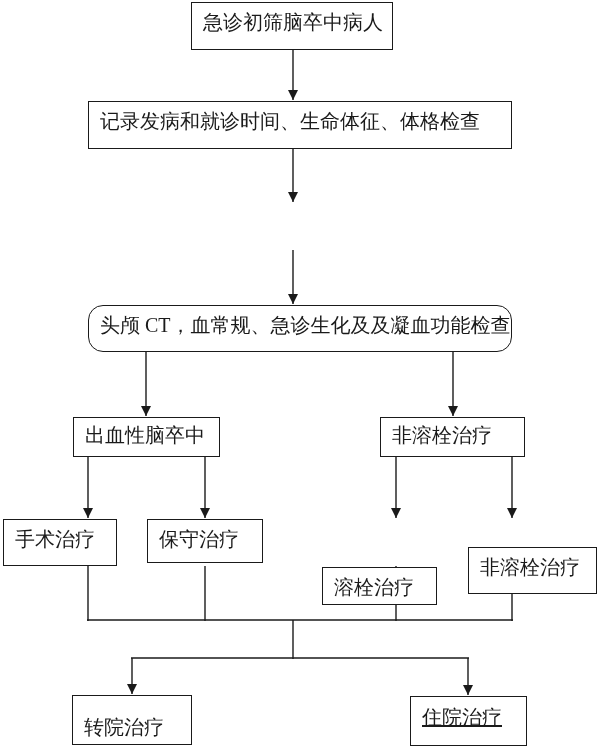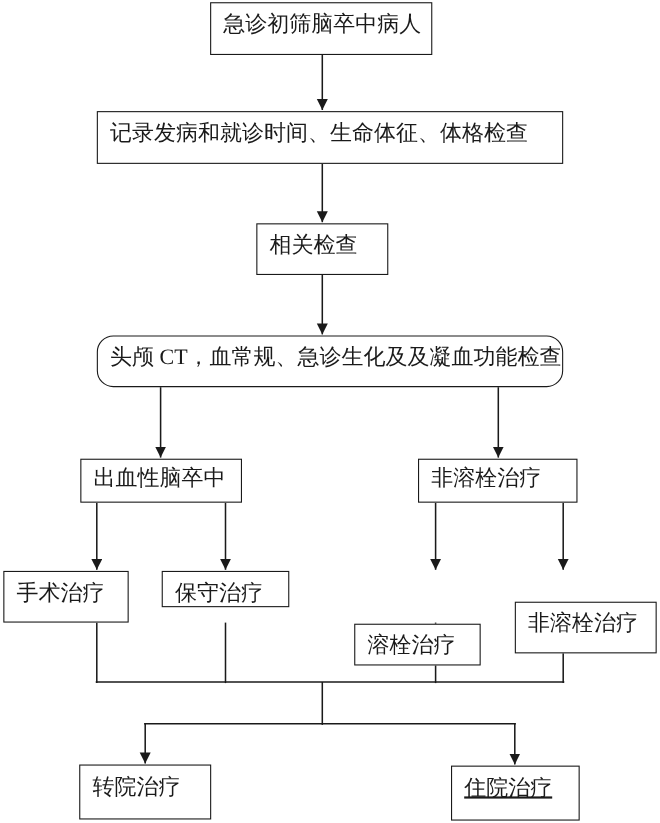--- a/index.html
+++ b/index.html
@@ -44,24 +44,24 @@
     overflow: hidden;
   }
   
   .n-triage        { left: 191px; top: 2px;   width: 202px; height: 48px; }
   .n-record        { left: 88px;  top: 101px; width: 424px; height: 48px; }
   .n-exams         { left: 233px; top: 203px; width: 120px; height: 47px; }
   .n-ctlabs        { left: 88px;  top: 305px; width: 424px; height: 47px; border-radius: 15px; }
   .n-hemorrhagic   { left: 73px;  top: 417px; width: 147px; height: 40px; padding-top: 6px; }
   .n-ischemic      { left: 380px; top: 417px; width: 145px; height: 40px; padding-top: 6px; }
   .n-surgery       { left: 3px;   top: 519px; width: 114px; height: 47px; }
-  .n-conservative  { left: 147px; top: 519px; width: 116px; height: 33px; }
+  .n-conservative  { left: 147px; top: 519px; width: 116px; height: 44px; }
   .n-thrombo       { left: 322px; top: 519px; width: 115px; height: 38px; margin-top: 48px; }
   .n-nonthrombo    { left: 468px; top: 519px; width: 129px; height: 47px; margin-top: 28px; }
-  .n-transfer      { left: 72px;  top: 695px; width: 120px; height: 50px; padding-top: 9px; }
+  .n-transfer      { left: 72px;  top: 695px; width: 120px; height: 50px; padding-top: 20px; }
   .n-inpatient     { left: 410px; top: 696px; width: 117px; height: 50px; padding-top: 9px; text-decoration: underline; }
 </style>
 </head>
 <body>
 
 <div class="canvas">
 
   <svg class="edges" width="600" height="748" viewBox="0 0 600 748" xmlns="http://www.w3.org/2000/svg">
     <defs>
       <marker id="ah" markerUnits="userSpaceOnUse" markerWidth="12" markerHeight="12" refX="10" refY="5" orient="auto">
@@ -92,23 +92,20 @@
     <line x1="132" y1="658" x2="132" y2="694" marker-end="url(#ah)"></line>
     <line x1="468" y1="658" x2="468" y2="695" marker-end="url(#ah)"></line>
   </svg>
 
   <div class="node n-record">
     <span>记录发病和就诊时间、生命体征、体格检查</span>
   </div>
   <div class="node n-triage">
     <span>急诊初筛脑卒中病人</span>
   </div>
-  <div class="node n-exams">
-    <span>相关检查</span>
-  </div>
   <div class="node n-ctlabs">
     <span>头颅 CT，血常规、急诊生化及及凝血功能检查</span>
   </div>
   <div class="node n-hemorrhagic">
     <span>出血性脑卒中</span>
   </div>
   <div class="node n-ischemic">
     <span>非溶栓治疗</span>
   </div>
   <div class="node n-surgery">

